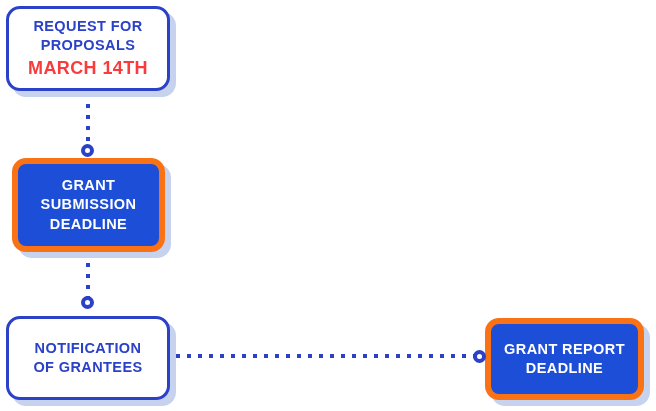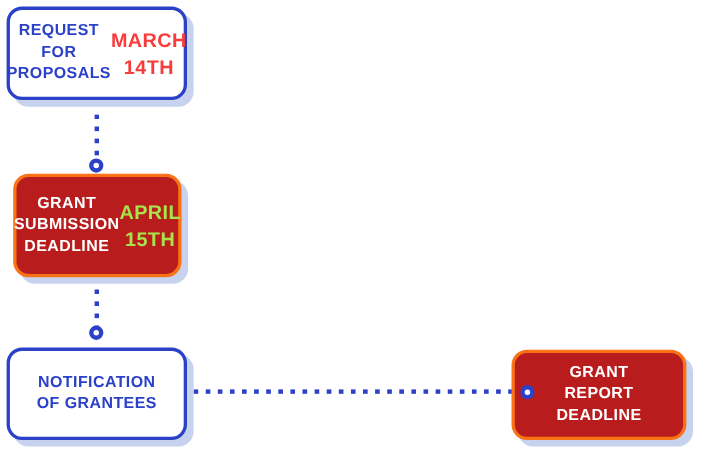--- a/index.html
+++ b/index.html
@@ -48,39 +48,39 @@
   }
 
   .node .face {
     position: relative;
     z-index: 1;
     width: 100%;
     height: 100%;
     box-sizing: border-box;
     border-radius: 14px;
     display: flex;
-    flex-direction: row;
+    flex-direction: column;
     align-items: center;
     justify-content: center;
-    padding: 4px 20px;
+    padding: 4px 8px;
   }
 
   
   .node.outlined .face {
     background: #ffffff;
     border: 3px solid #2b41c8;
   }
   .node.outlined .title {
     color: #2b41c8;
   }
 
   
   .node.filled .face {
-    background: #b91c1c;
-    border: 3px solid #f97316;
+    background: #1d4ed8;
+    border: 6px solid #f97316;
     text-align: center;
   }
   .node.filled .title {
     color: #ffffff;
   }
 
   .title {
     font-weight: bold;
     font-size: 14.5px;
     text-transform: uppercase;
@@ -155,39 +155,38 @@
 
   <div class="connector-v" style="left:86px; top:104px; height:45px;"></div>
   <div class="ring" style="left:81px; top:144px;"></div>
 
   <div class="node filled" style="left:12px; top:158px; width:153px; height:94px;">
     <div class="shadow-layer"></div>
     <div class="face">
       <div class="title">GRANT
 SUBMISSION
 DEADLINE</div>
-      <div class="date green">APRIL 15TH</div>
     </div>
   </div>
 
   <div class="connector-v" style="left:86px; top:263px; height:40px;"></div>
   <div class="ring" style="left:81px; top:296px;"></div>
 
   <div class="node outlined" style="left:6px; top:316px; width:164px; height:84px;text-align:center;">
     <div class="shadow-layer"></div>
     <div class="face">
       <div class="title">NOTIFICATION
 OF GRANTEES</div>
     </div>
   </div>
 
   <div class="connector-h" style="left:176px; top:354px; width:300px;"></div>
   <div class="ring" style="left:473px; top:350px;"></div>
 
-  <div class="node filled" style="left:465px; top:318px; width:159px; height:82px;">
+  <div class="node filled" style="left:485px; top:318px; width:159px; height:82px;">
     <div class="shadow-layer"></div>
     <div class="face">
       <div class="title">GRANT REPORT
 DEADLINE</div>
     </div>
   </div>
 
 </div>
 
 </body></html>

